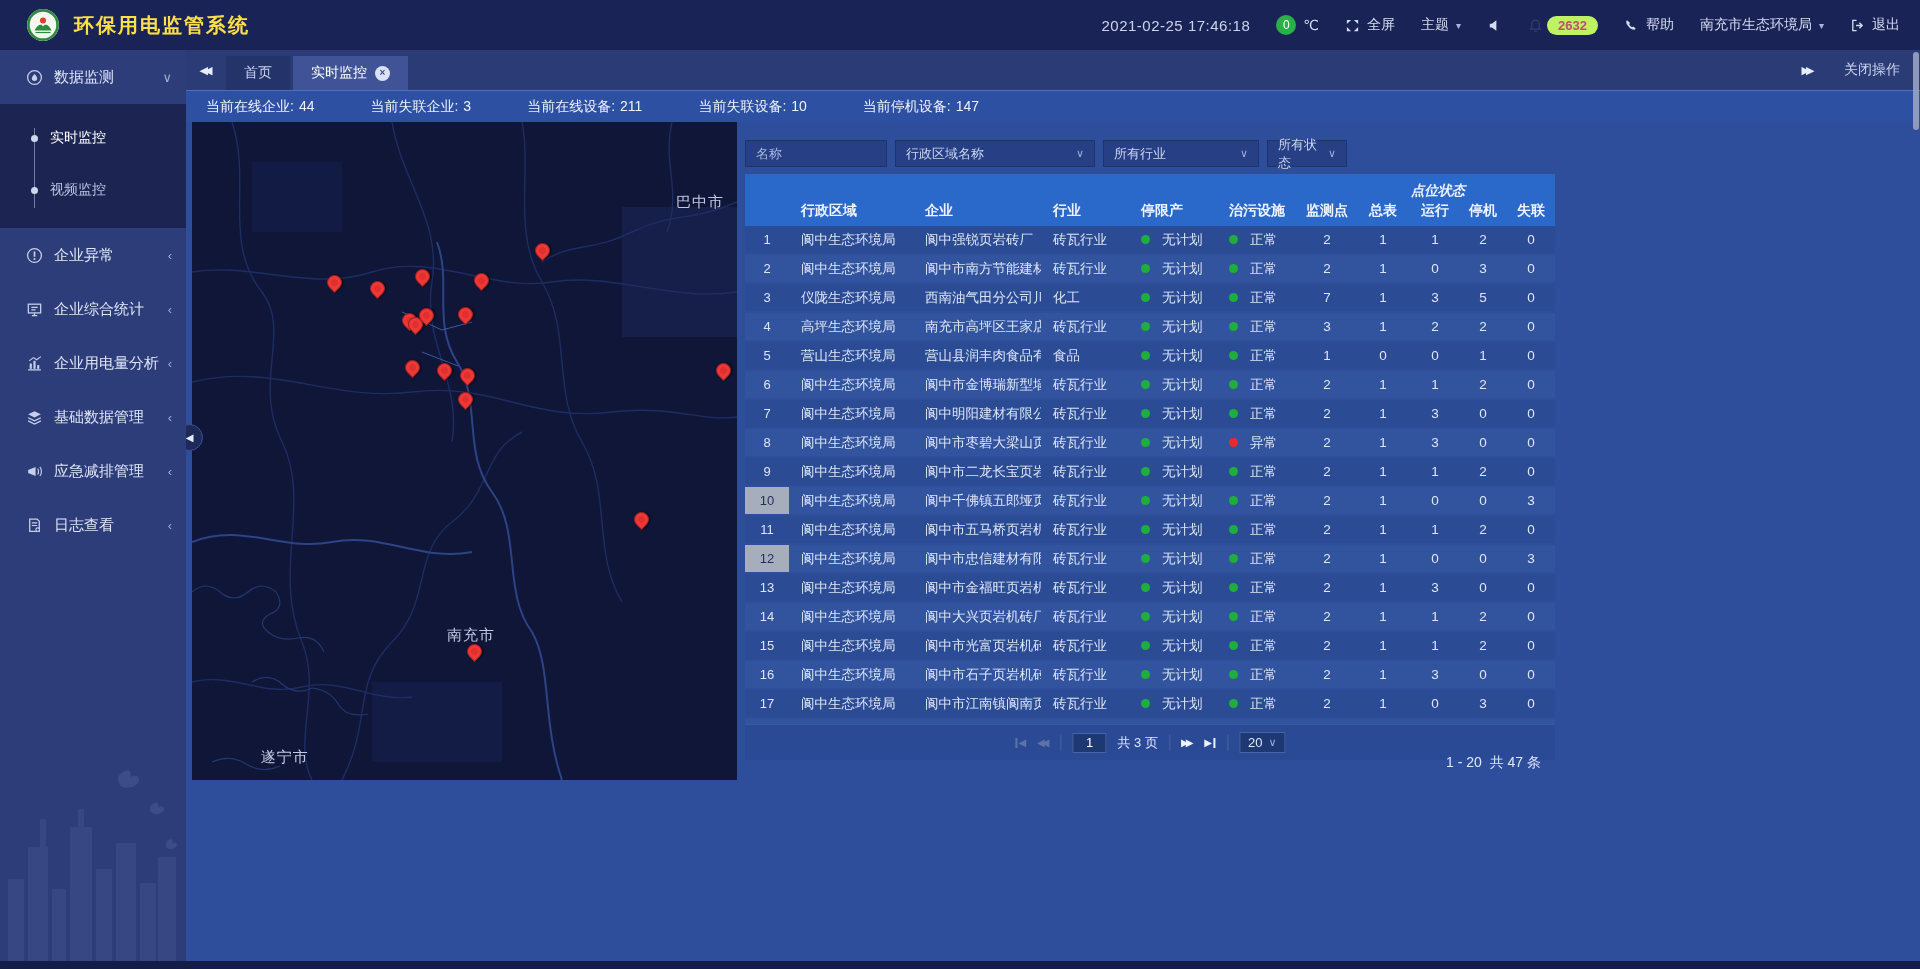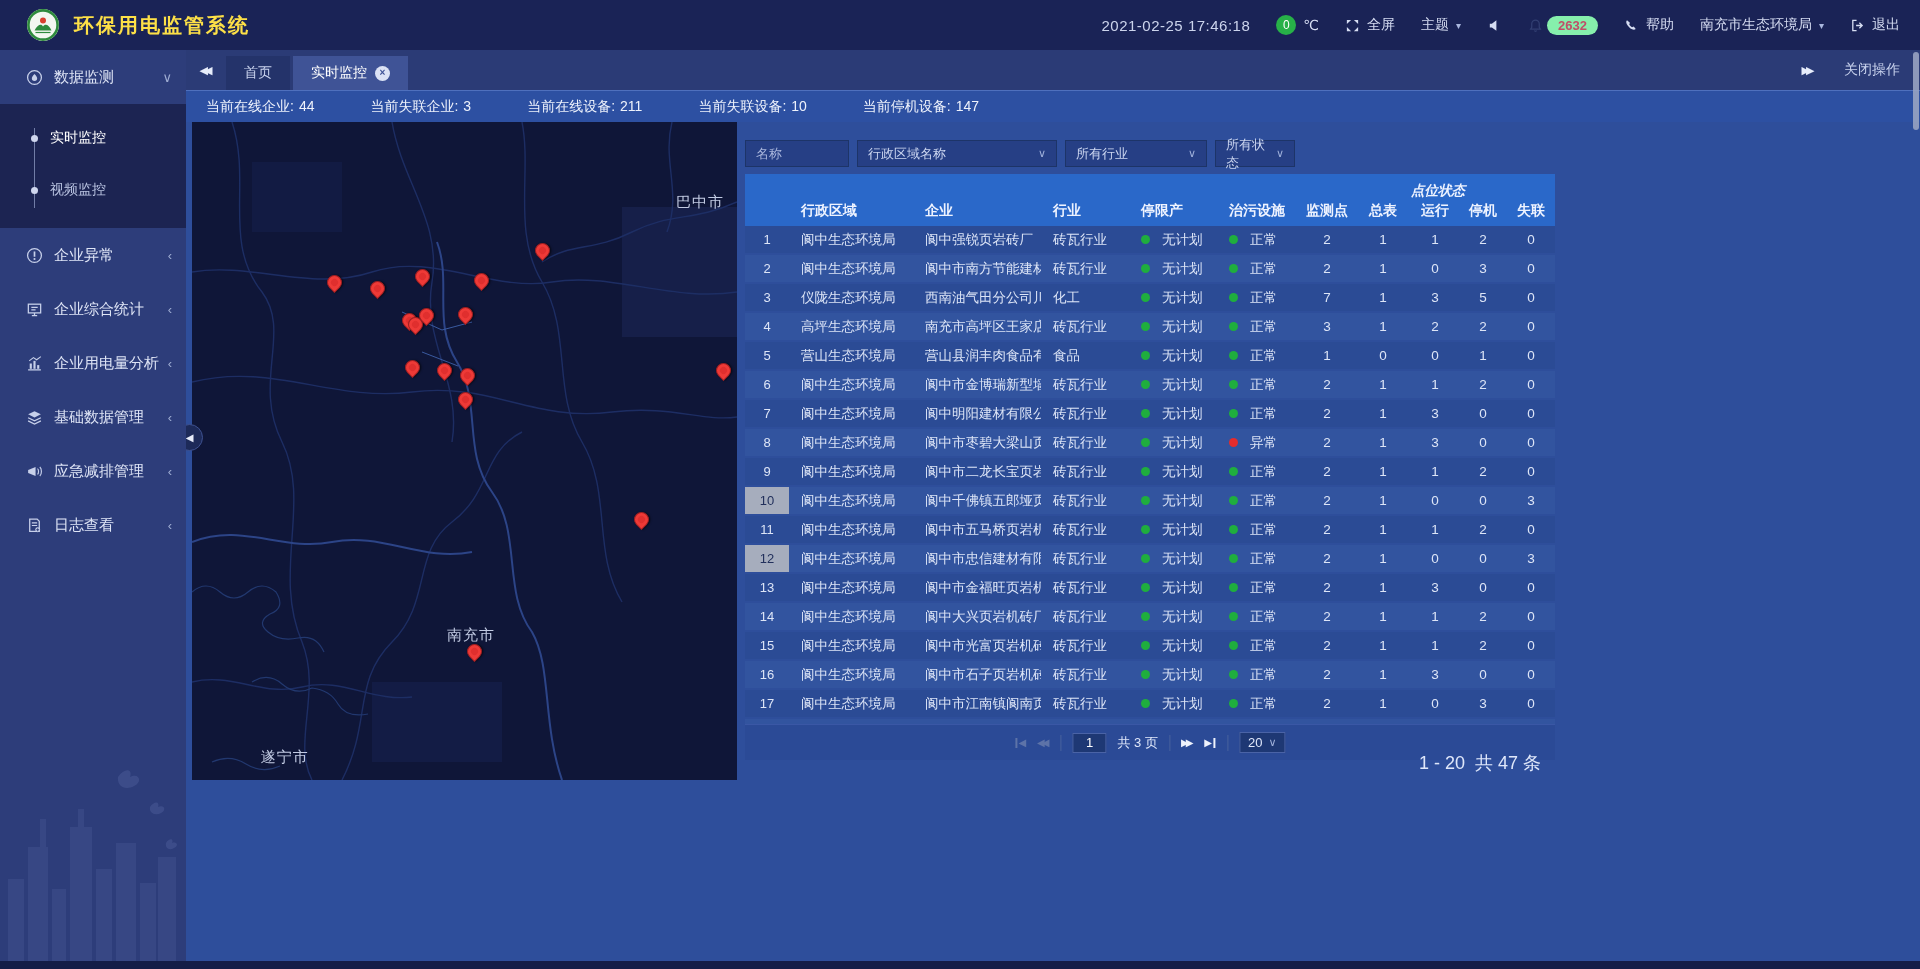--- a/index.html
+++ b/index.html
@@ -23,21 +23,21 @@
   .temp { display: flex; align-items: center; gap: 7px; }
   .temp-badge { width: 20px; height: 20px; border-radius: 50%; background: #27b148; color: #fff; font-size: 12px;
     display: flex; align-items: center; justify-content: center; }
   .temp-unit { font-size: 14px; color: #d6ddf2; }
   .hdr-item { display: flex; align-items: center; gap: 7px; color: #d6ddf2; cursor: pointer; white-space: nowrap; }
   .icn { display: inline-flex; }
   .icn svg { width: 15px; height: 15px; display: block; }
   .caret { font-size: 10px; color: #aab7de; }
   .bell-wrap { display: flex; align-items: center; gap: 4px; }
   .bell-wrap .icn { color: #323f72; }
-  .badge-pill { background: #86efac; color: #bf4f68; border-radius: 10px; padding: 2px 11px; font-size: 13px; font-weight: bold; }
+  .badge-pill { background: #bef264; color: #bf4f68; border-radius: 10px; padding: 2px 11px; font-size: 13px; font-weight: bold; }
 
   
   .sidebar { position: absolute; left: 0; top: 50px; width: 186px; height: 919px; background: #2d3d7a; overflow: hidden; z-index: 10; }
   .menu-item { height: 54px; display: flex; align-items: center; padding: 0 14px 0 26px; color: #dfe5f6; font-size: 15px; cursor: pointer; }
   .menu-item .icn { margin-right: 11px; color: #c7d0ea; }
   .menu-item .icn svg { width: 17px; height: 17px; }
   .menu-label { white-space: nowrap; }
   .menu-chevron { margin-left: auto; color: #9fadd3; font-size: 13px; }
   .submenu { background: #1c2452; padding: 8px 0 12px; position: relative; }
   .submenu::before { content: ""; position: absolute; left: 34px; top: 24px; bottom: 20px; width: 1px; background: #8e9bc4; opacity: .75; }
@@ -75,21 +75,21 @@
   .map-pin { position: absolute; width: 15px; height: 15px; margin: -19px 0 0 -7px; background: #ee3a37; border: 1px solid #9e1f22;
     border-radius: 50% 50% 50% 0; transform: rotate(-45deg); box-shadow: 1px 1px 2px rgba(0,0,0,.55); cursor: pointer; }
   .map-pin::after { content: ""; position: absolute; inset: 3px; border-radius: 50%; background: #e02f2e; }
   .collapse-btn { position: absolute; left: -10px; top: 302px; width: 27px; height: 27px; border-radius: 50%;
     background: #1d2a59; border: 1px solid #3e5190; color: #e7ecfa; display: flex; align-items: center; justify-content: center;
     font-size: 10px; z-index: 6; cursor: pointer; }
 
   
   .table-panel { position: absolute; left: 559px; top: 18px; width: 810px; height: 620px; }
   .filters { display: flex; gap: 8px; height: 27px; margin-bottom: 7px; }
-  .f-input { width: 104px; background: #263f85; border: 1px solid #1d3468; color: #cdd7f1; font-size: 13px; padding: 0 10px; outline: none; }
+  .f-input { width: 142px; background: #263f85; border: 1px solid #1d3468; color: #cdd7f1; font-size: 13px; padding: 0 10px; outline: none; }
   .f-input::placeholder { color: #aab7dd; }
   .f-select { display: flex; align-items: center; justify-content: space-between; padding: 0 10px;
     background: #263f85; border: 1px solid #1d3468; color: #cdd7f1; font-size: 13px; cursor: pointer; }
   .f-caret { color: #9fb0da; font-size: 11px; }
 
   .grid11 { display: grid; grid-template-columns: 44px 124px 128px 88px 88px 82px 56px 56px 48px 48px 48px; align-items: center; }
   .thead { background: #2a68c9; color: #eef3ff; height: 52px; }
   .group-row { height: 21px; }
   .group-cell { grid-column: 9 / 12; font-style: italic; font-weight: bold; font-size: 13.5px; padding-top: 8px; }
   .label-row { height: 31px; font-size: 14px; font-weight: bold; }
@@ -115,21 +115,21 @@
   .pg-center { position: absolute; left: 50%; transform: translateX(-50%); display: flex; align-items: center; gap: 11px; }
   .pg-btn { display: flex; align-items: center; cursor: pointer; color: #eef2fc; }
   .pg-btn.disabled { color: #5d73a8; }
   .pg-tri { font-size: 10px; line-height: 1; }
   .pg-dbl { letter-spacing: -3px; padding-right: 3px; }
   .pg-bar { width: 2px; height: 10px; background: currentColor; margin: 0 1px; }
   .pg-sep { width: 1px; height: 16px; background: #49629e; }
   .pg-input { width: 34px; height: 20px; background: #1e3874; border: 1px solid #4a63a6; color: #fff; text-align: center; font-size: 13px; outline: none; }
   .pg-pages { white-space: nowrap; }
   .pg-size { display: flex; align-items: center; gap: 6px; border: 1px solid #4a63a6; background: #1e3874; padding: 2px 8px; cursor: pointer; }
-  .pg-range { margin-left: auto; padding-right: 14px; font-size: 18px; white-space: nowrap; margin-top: 41px; }
+  .pg-range { margin-left: auto; padding-right: 14px; font-size: 14px; white-space: nowrap; margin-top: 41px; }
 
   .scroll-thumb { position: absolute; right: 1px; top: 52px; width: 6px; height: 78px; background: #98a3c2; border-radius: 3px; opacity: .9; z-index: 30; cursor: pointer; }
   .footer-strip { position: absolute; left: 0; bottom: 0; width: 1920px; height: 8px; background: #141d47; z-index: 25; }
 </style>
 </head>
 <body>
 
 <div class="app">
 
   <div class="app-header">
@@ -393,21 +393,21 @@
         </div>
     </div>
 
     <div class="table-panel">
       <div class="filters">
         <input class="f-input" type="text" placeholder="名称" style="">
         <div class="f-select" style="width:200px">
           <span>行政区域名称</span>
           <span class="f-caret">∨</span>
         </div>
-        <div class="f-select" style="width:142px">
+        <div class="f-select" style="width:156px">
           <span>所有行业</span>
           <span class="f-caret">∨</span>
         </div>
         <div class="f-select" style="width:80px">
           <span>所有状态</span>
           <span class="f-caret">∨</span>
         </div>
       </div>
 
       <div class="thead">

